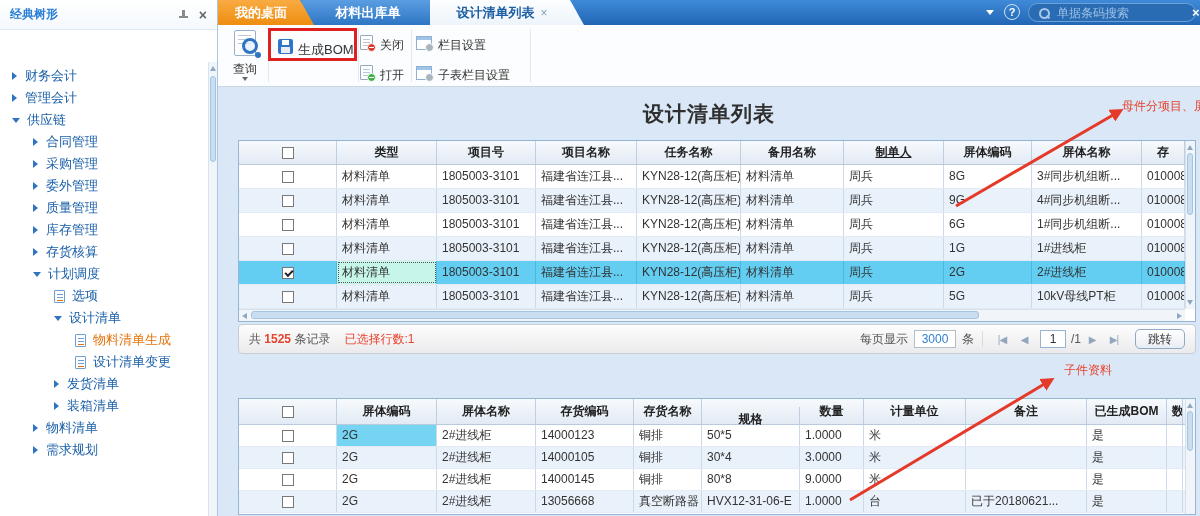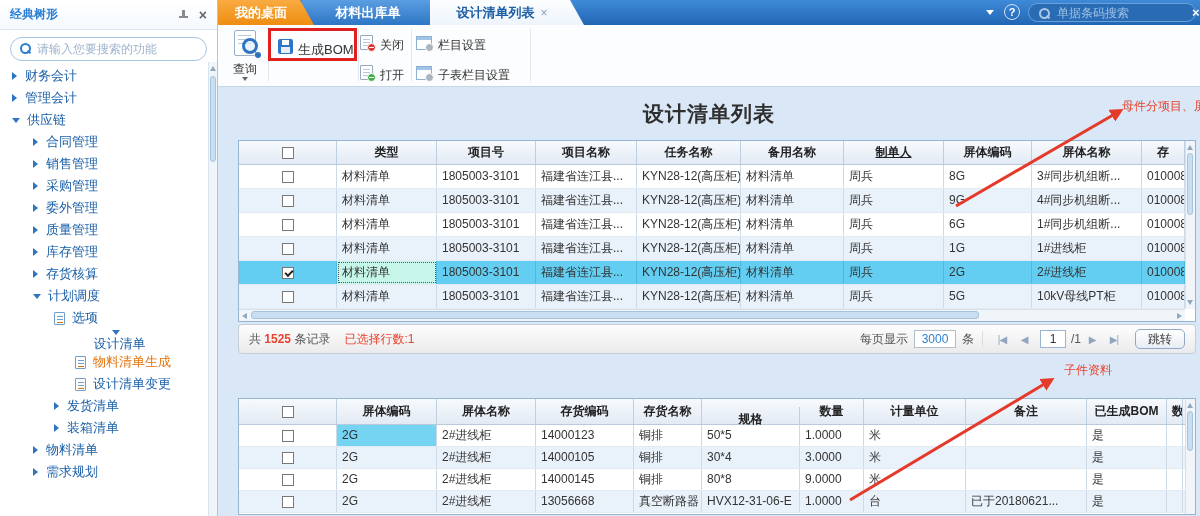--- a/index.html
+++ b/index.html
@@ -123,47 +123,39 @@
 </style>
 </head>
 <body>
 
 <div id="sidebar">
   <div class="sb-header">
     <span class="sb-title">经典树形</span>
     <span class="pin"></span>
     <span class="sb-close">×</span>
   </div>
-  <div class="sb-search">
-    <span class="mag"></span>
-    <input placeholder="请输入您要搜索的功能" style="">
-  </div>
   <div class="sb-tree" id="tree">
       <div class="titem" style="padding-left: 12px;">
         <span class="tri-r"></span>
         <span class="tlabel">财务会计</span>
       </div>
       <div class="titem" style="padding-left: 12px;">
         <span class="tri-r"></span>
         <span class="tlabel">管理会计</span>
       </div>
       <div class="titem" style="padding-left: 12px;">
         <span class="tri-d"></span>
         <span class="tlabel">供应链</span>
       </div>
       <div class="titem" style="padding-left: 33px;">
         <span class="tri-r"></span>
         <span class="tlabel">合同管理</span>
       </div>
       <div class="titem" style="padding-left: 33px;">
         <span class="tri-r"></span>
-        <span class="tlabel">销售管理</span>
-      </div>
-      <div class="titem" style="padding-left: 33px;">
-        <span class="tri-r"></span>
         <span class="tlabel">采购管理</span>
       </div>
       <div class="titem" style="padding-left: 33px;">
         <span class="tri-r"></span>
         <span class="tlabel">委外管理</span>
       </div>
       <div class="titem" style="padding-left: 33px;">
         <span class="tri-r"></span>
         <span class="tlabel">质量管理</span>
       </div>
@@ -176,21 +168,21 @@
         <span class="tlabel">存货核算</span>
       </div>
       <div class="titem" style="padding-left: 33px;">
         <span class="tri-d"></span>
         <span class="tlabel">计划调度</span>
       </div>
       <div class="titem" style="padding-left: 54px;">
         <span class="docic"></span>
         <span class="tlabel">选项</span>
       </div>
-      <div class="titem" style="padding-left: 32px; flex-direction: column;">
+      <div class="titem" style="padding-left: 54px;">
         <span class="tri-d"></span>
         <span class="tlabel">设计清单</span>
       </div>
       <div class="titem active" style="padding-left: 75px;">
         <span class="docic"></span>
         <span class="tlabel">物料清单生成</span>
       </div>
       <div class="titem" style="padding-left: 75px;">
         <span class="docic"></span>
         <span class="tlabel">设计清单变更</span>

